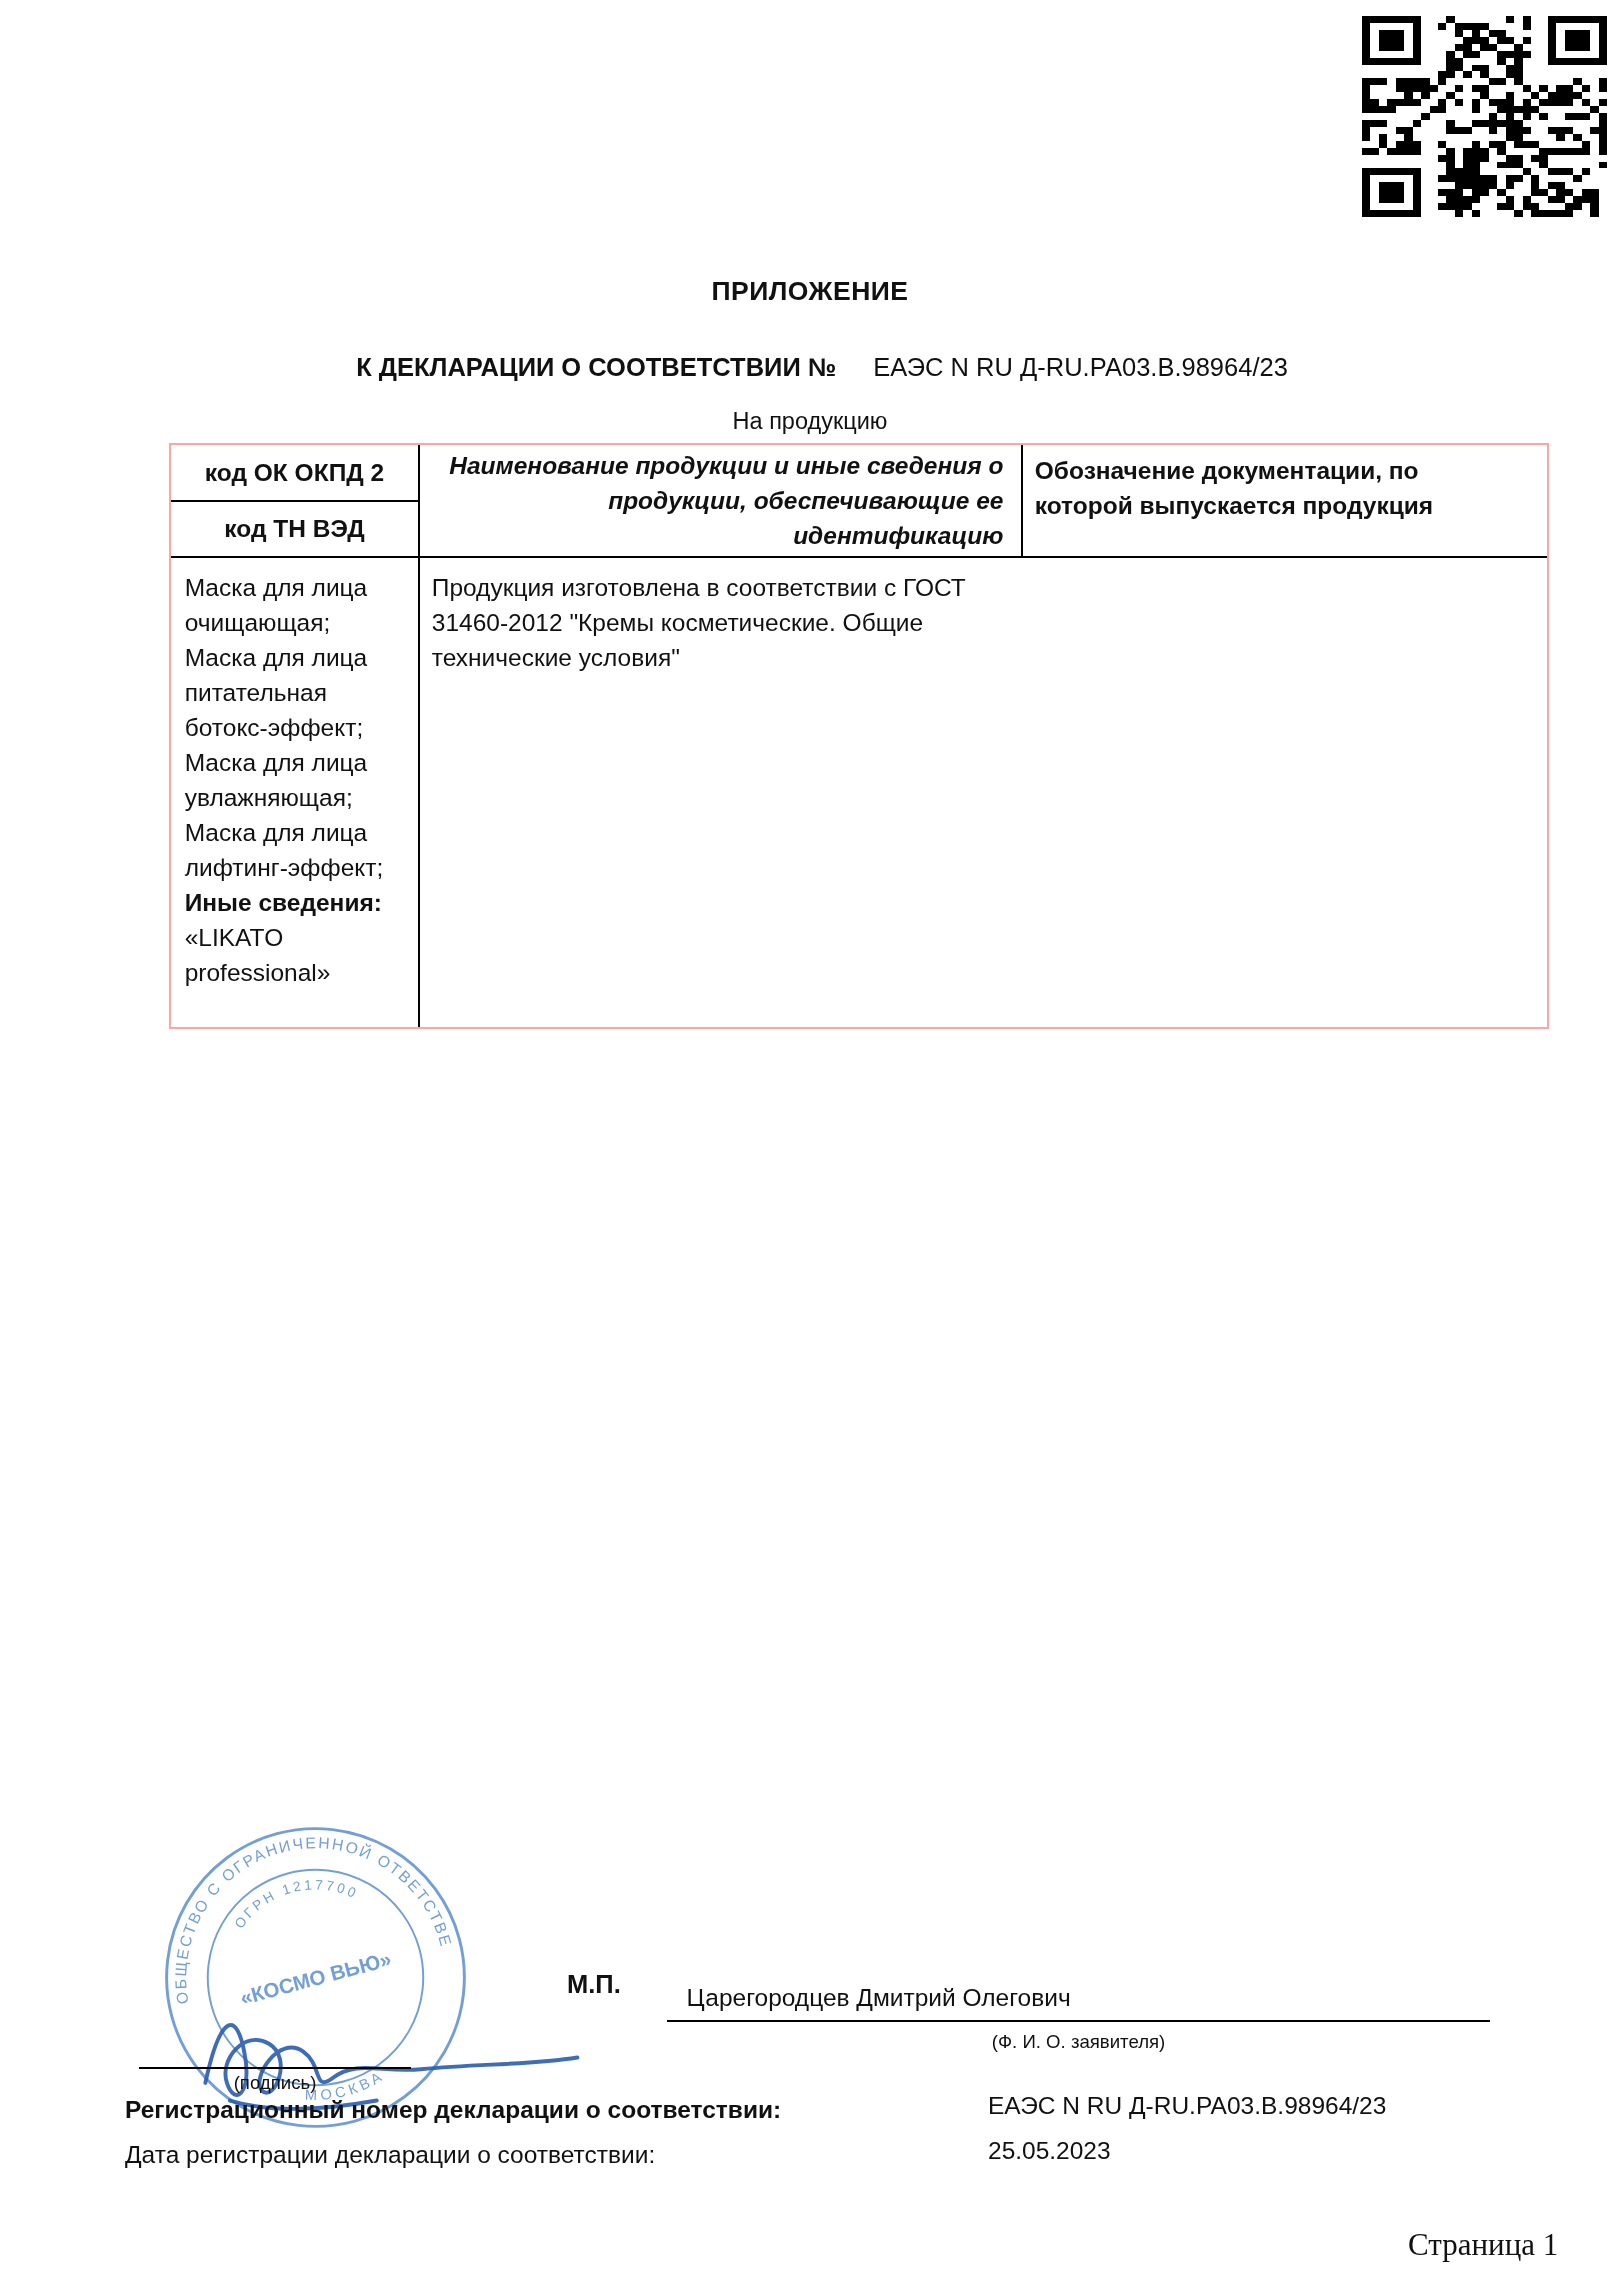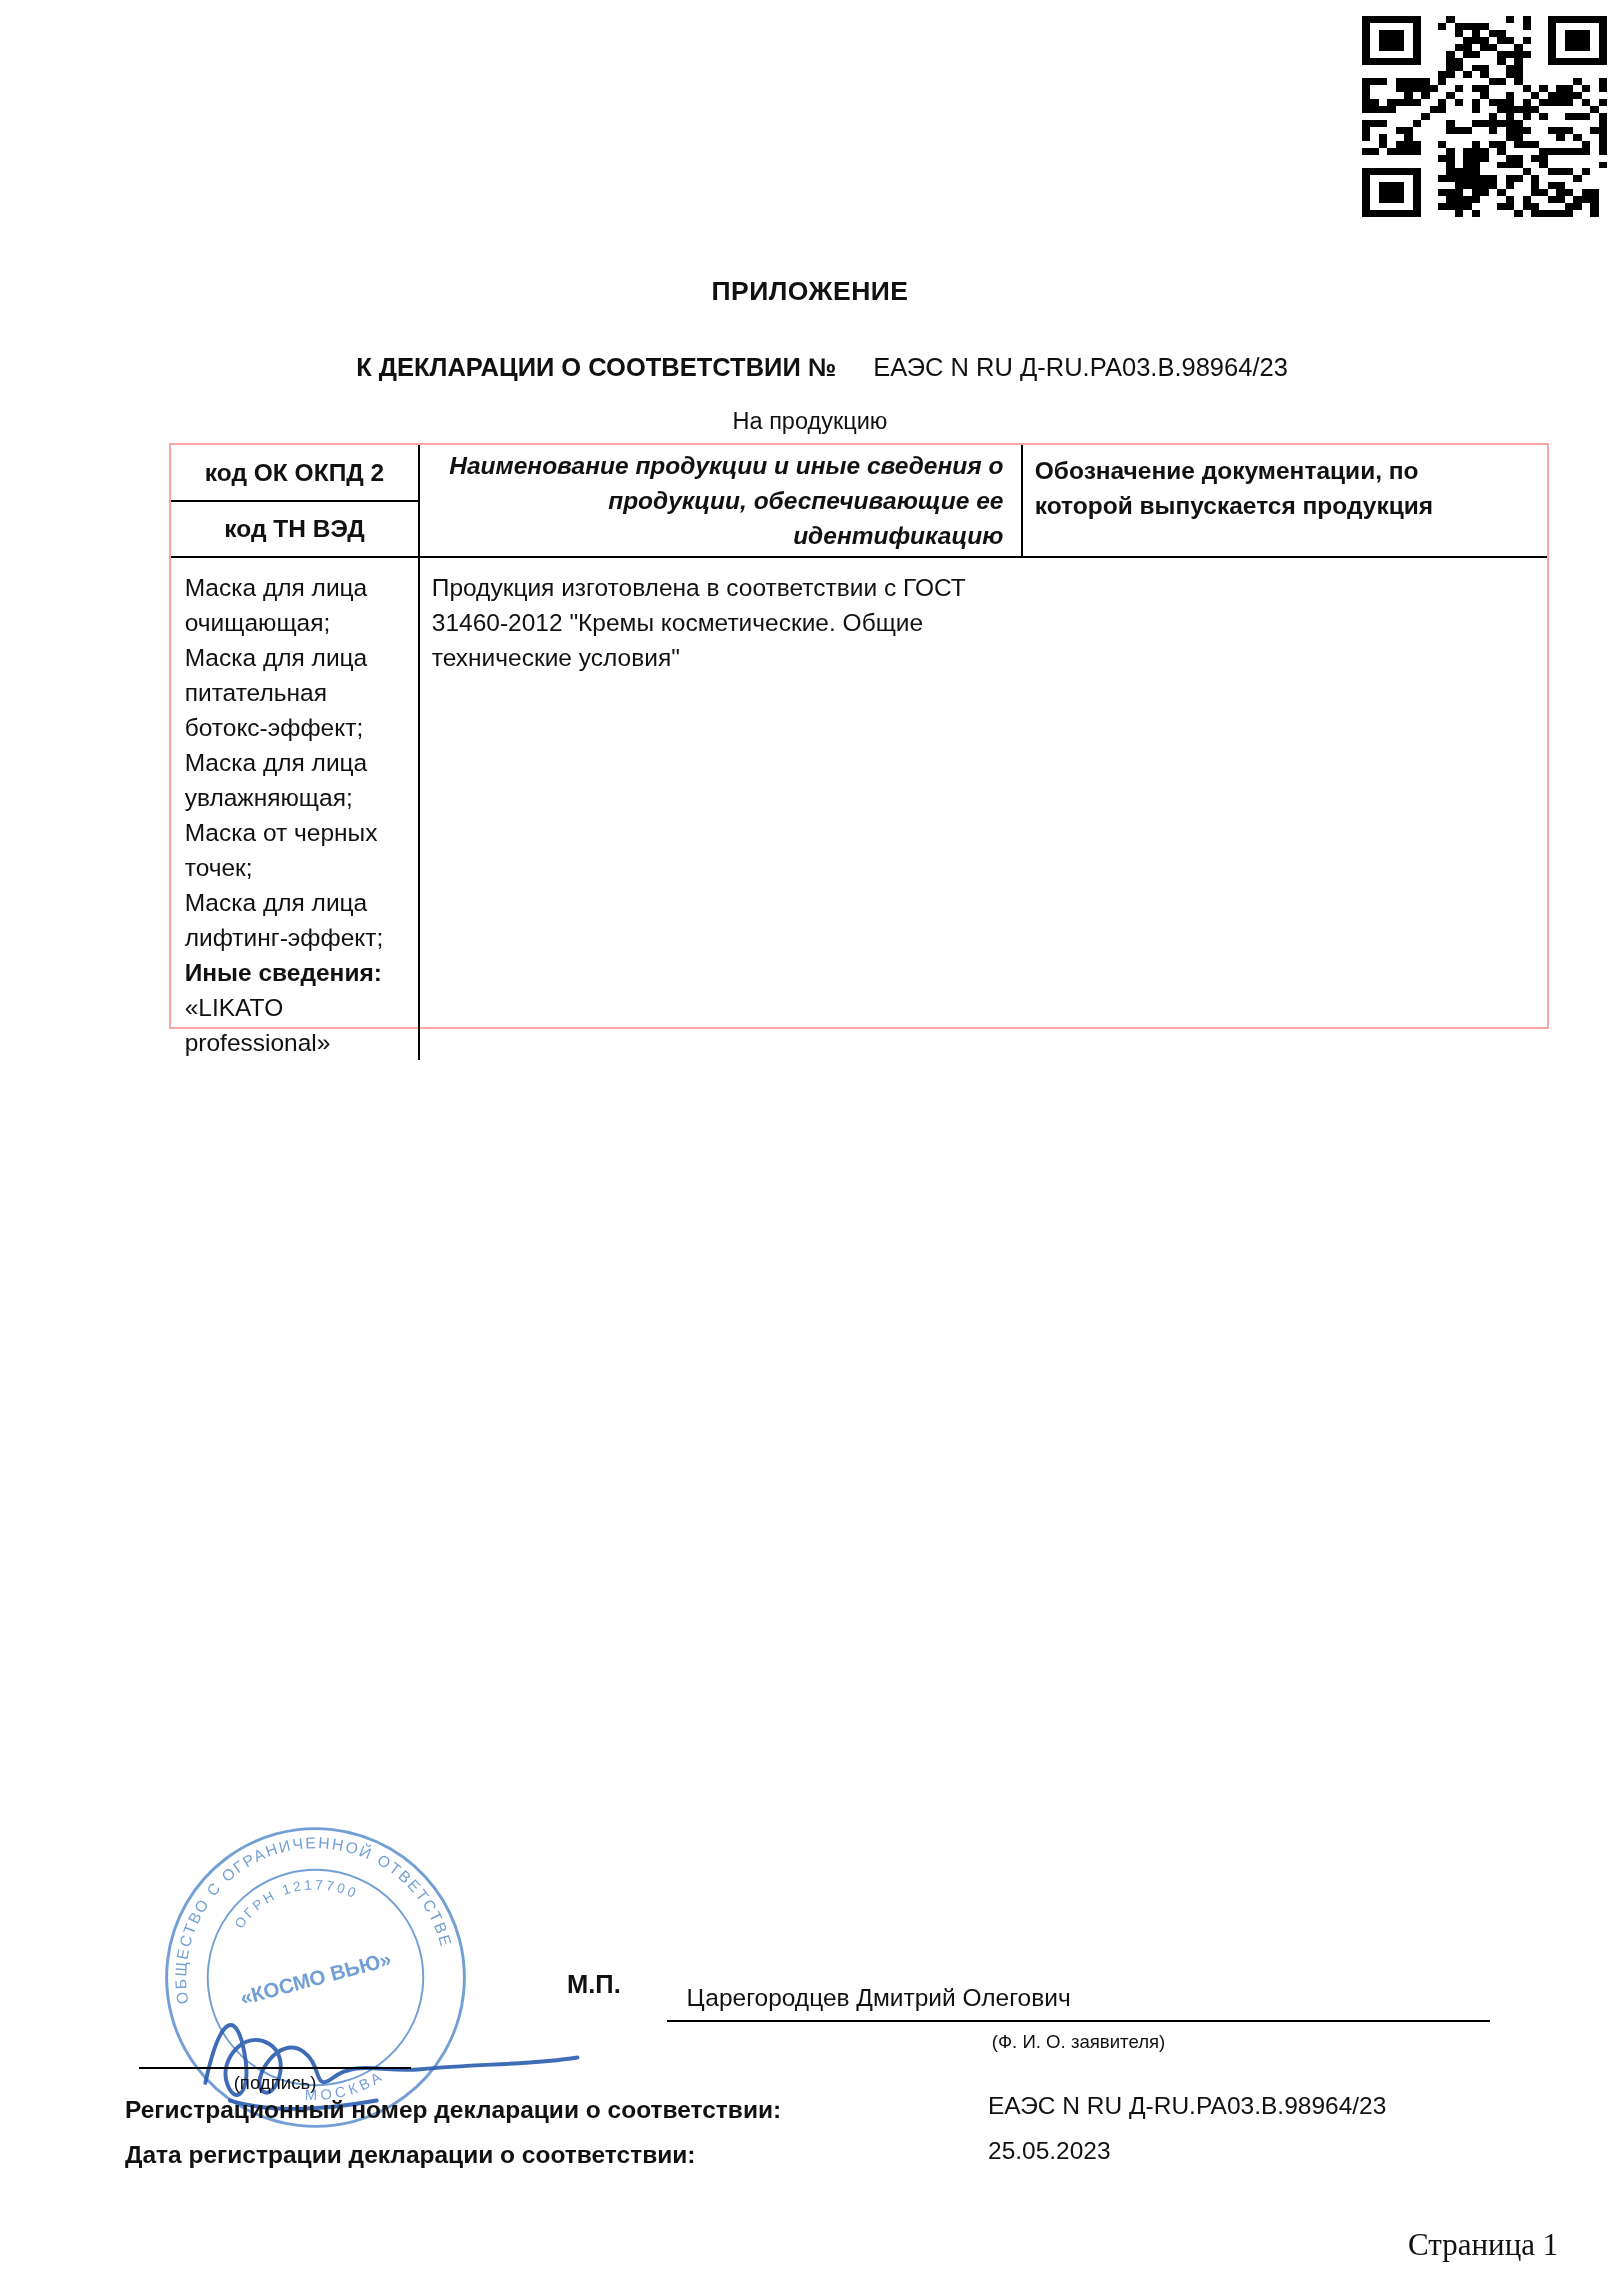--- a/index.html
+++ b/index.html
@@ -46,21 +46,21 @@
   .sig { left:176px; top:1975px; width:421px; height:162px; }
 
   
   .mp { left:567px; top:1970px; font-size:25.5px; font-weight:bold; }
   .name-block { left:667px; top:1984px; width:823px; border-bottom:2px solid #000; padding:0 0 7.8px 19.6px; font-size:24.5px; }
   .fio-caption { left:667px; top:2031px; width:823px; text-align:center; font-size:18.6px; }
   .sign-line { left:139px; top:2067px; width:272px; border-top:2px solid #000; }
   .sign-caption { left:139px; top:2072px; width:272px; text-align:center; font-size:18.6px; }
   .reg-label-1 { left:125px; top:2096px; font-size:24.5px; font-weight:bold; }
   .reg-value-1 { left:988px; top:2092px; font-size:24.5px; }
-  .reg-label-2 { left:125px; top:2141px; font-size:24.5px; font-weight:bold;text-align:center; }
+  .reg-label-2 { left:125px; top:2141px; font-size:24.5px; font-weight:normal;text-align:center; }
   .reg-value-2 { left:988px; top:2137px; font-size:24.5px; }
   .page-number { left:1408px; top:2227px; font-family:"Liberation Serif", serif; font-size:31px; }
 
   svg text { font-family:"Liberation Sans", sans-serif; }
 </style>
 </head>
 <body>
 
 <div class="abs qr" id="qr"><svg viewBox="0 0 29 29" width="100%" height="100%" preserveAspectRatio="none" shape-rendering="crispEdges" fill="#000">
       <rect x="10" y="0" width="1" height="1"></rect>
@@ -367,21 +367,20 @@
     <div class="half top">код ОК ОКПД 2</div>
     <div class="half">код ТН ВЭД</div>
   </div>
   <div class="cell hcell h2">Наименование продукции и иные сведения о продукции, обеспечивающие ее идентификацию</div>
   <div class="cell hcell h3 last">Обозначение документации, по которой выпускается продукция</div>
 
   <div class="cell bcell2">
     <div>Маска для лица очищающая;</div>
     <div>Маска для лица питательная ботокс-эффект;</div>
     <div>Маска для лица увлажняющая;</div>
-    <div>Маска от черных точек;</div>
     <div>Маска для лица лифтинг-эффект;</div>
     <div>
       <span class="b">Иные сведения:</span>
       <span>«LIKATO professional»</span>
     </div>
   </div>
   <div class="cell bcell3 last">Продукция изготовлена в соответствии с ГОСТ 31460-2012 "Кремы косметические. Общие технические условия"</div>
 </div>
 
 <svg class="abs stamp" viewBox="0 0 340 340">

